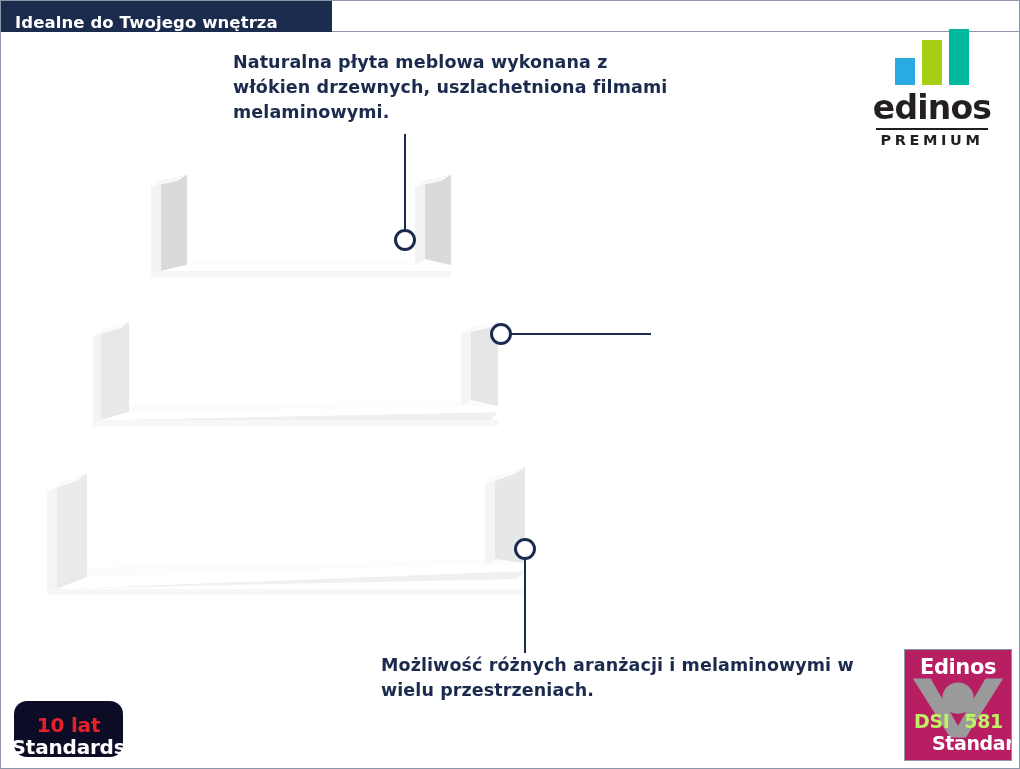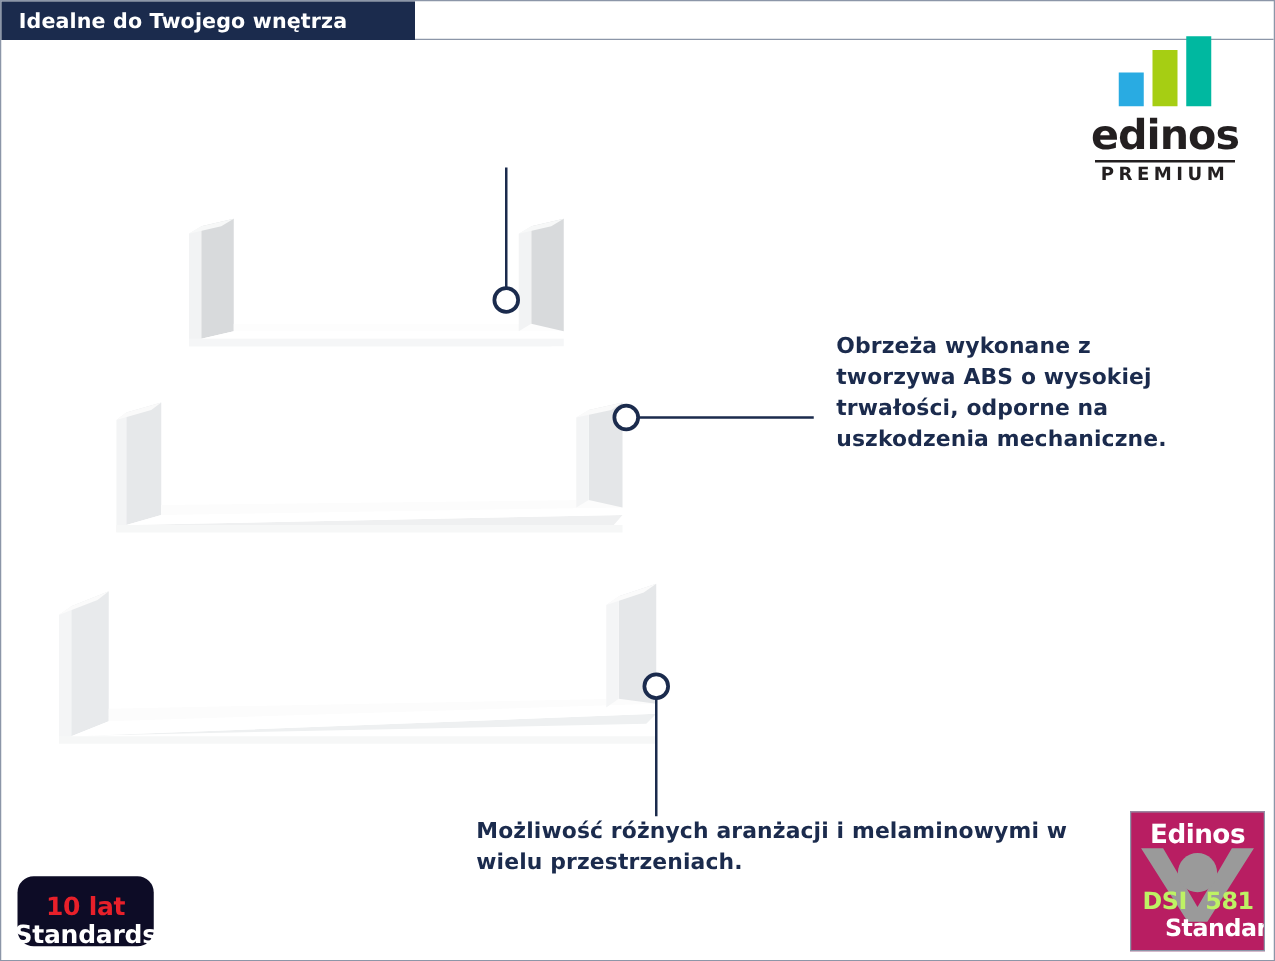--- a/index.html
+++ b/index.html
@@ -22,21 +22,21 @@
 
   
   .header-bar {
     position: absolute;
     left: 0;
     top: 0;
     width: 331px;
     height: 31px;
     background: #1b2b4d;
     display: flex;
-    align-items: center;
+    align-items: flex-end;
     box-sizing: border-box;
     padding-left: 14px;
   }
   .header-title {
     color: #ffffff;
     font-size: 16.5px;
     font-weight: bold;
     letter-spacing: 0.1px;
     white-space: nowrap;
   }
@@ -274,21 +274,21 @@
 
   <div class="callout-line line-top"></div>
   <div class="callout-dot dot-top"></div>
 
   <div class="callout-line line-mid"></div>
   <div class="callout-dot dot-mid"></div>
 
   <div class="callout-line line-bottom"></div>
   <div class="callout-dot dot-bottom"></div>
 
-  <div class="note note-right">Obrzeża wykonane z tworzywa ABS o wysokiej trwałości, odporne na uszkodzenia mechaniczne.</div>
+  <div class="note note-top">Naturalna płyta meblowa wykonana z włókien drzewnych, uszlachetniona filmami melaminowymi.</div>
   <div class="note note-bottom">Możliwość różnych aranżacji i melaminowymi w wielu przestrzeniach.</div>
 
   <div class="logo">
     <div class="logo-bars">
       <div class="logo-bar b1" style="background:#29abe2"></div>
       <div class="logo-bar b2" style="background:#a6ce13"></div>
       <div class="logo-bar b3" style="background:#00b8a0"></div>
     </div>
     <div class="logo-word">edinos</div>
     <div class="logo-rule"></div>

